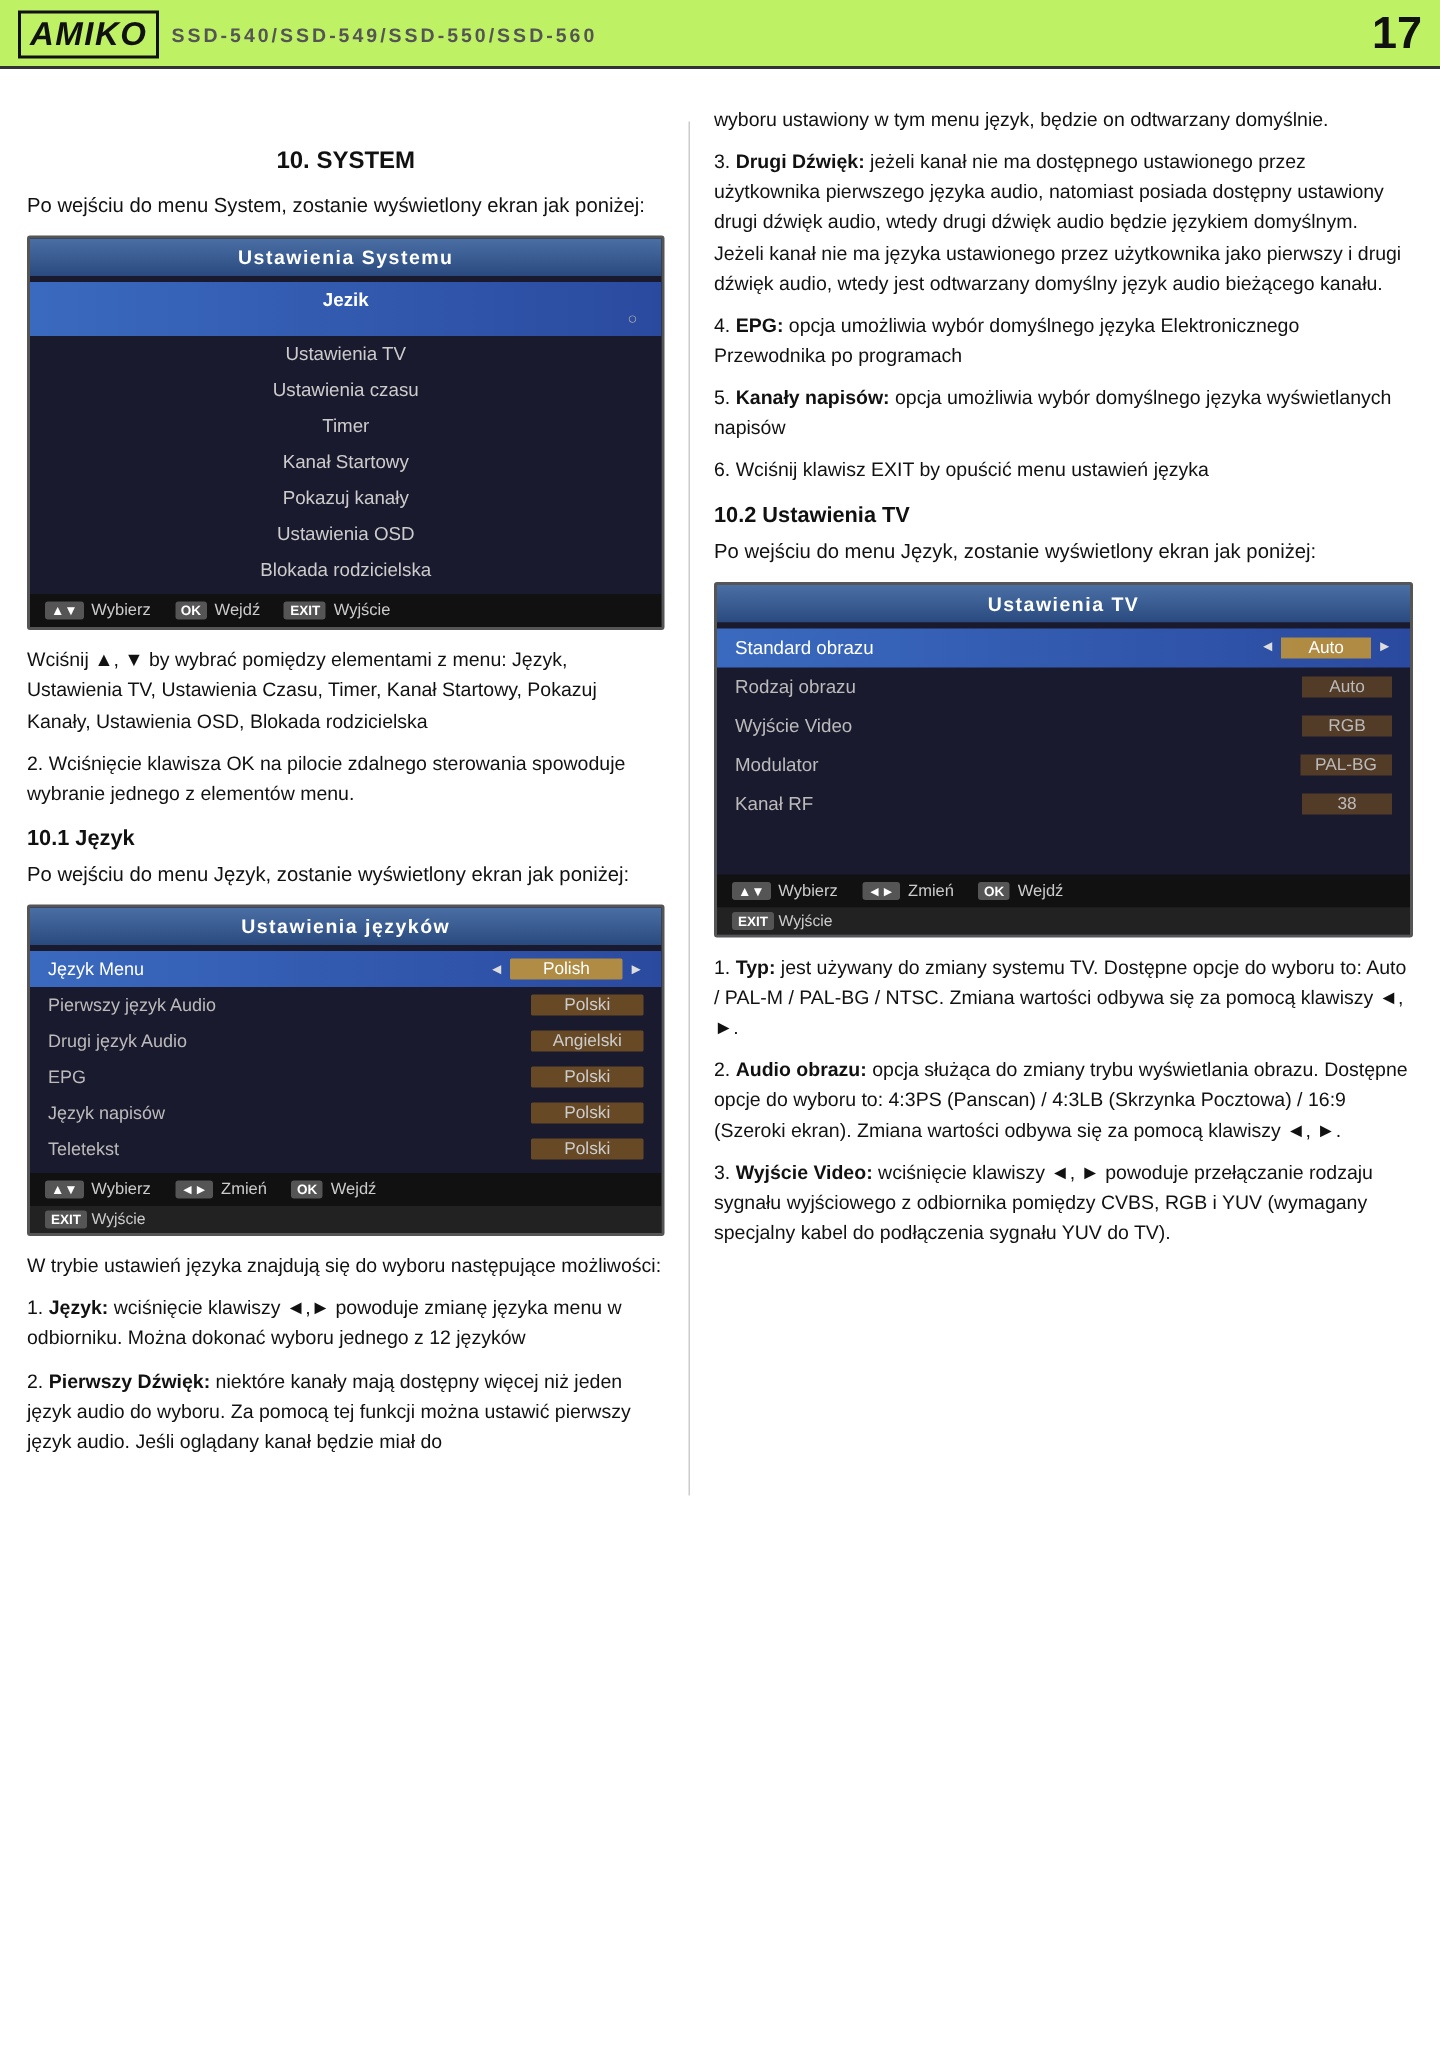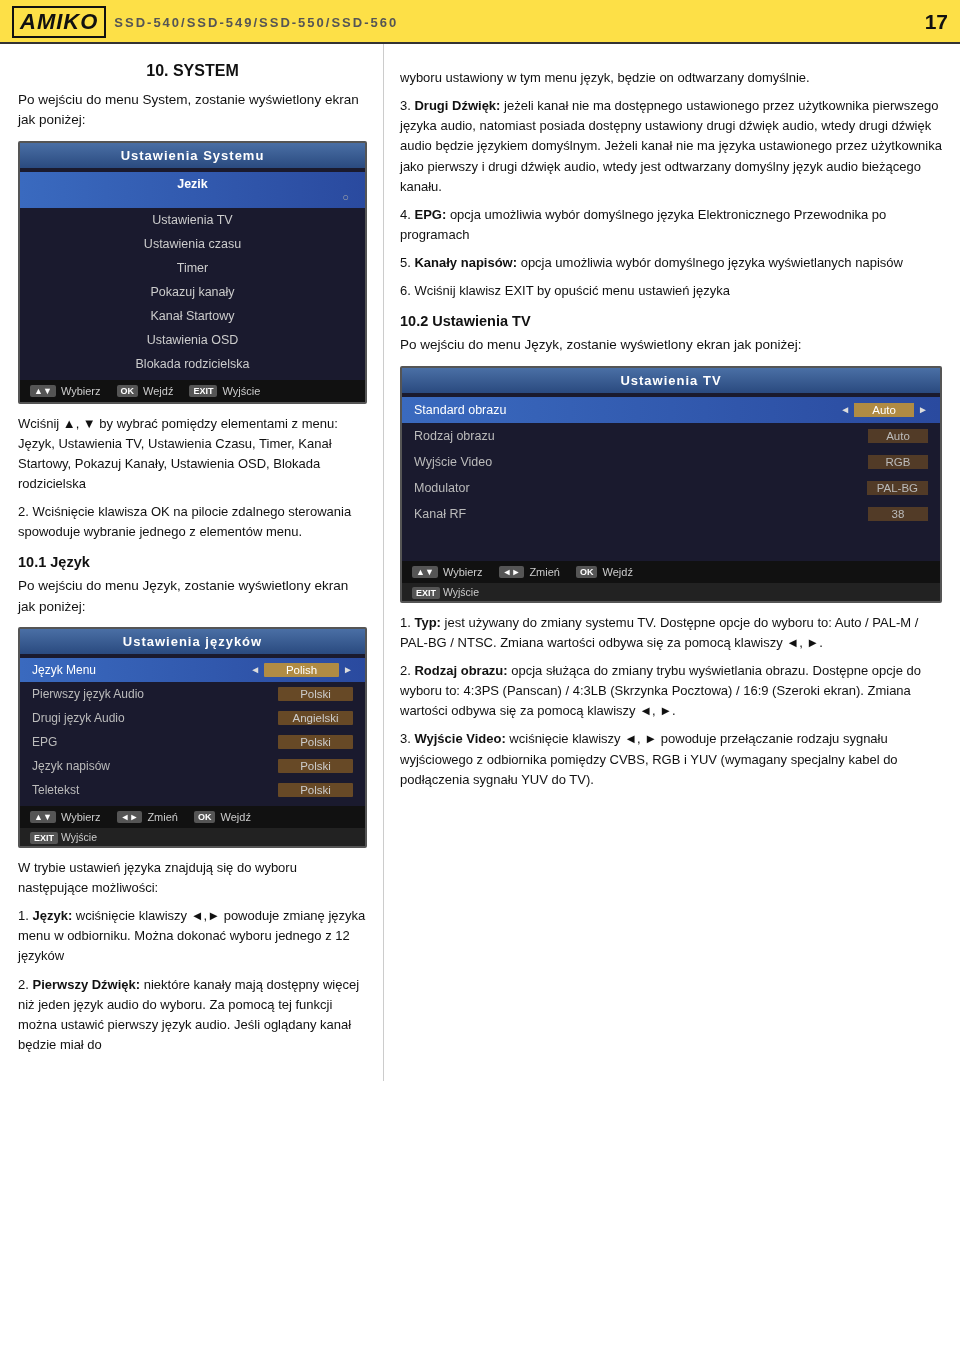--- a/index.html
+++ b/index.html
@@ -13,21 +13,21 @@
       position: relative;
     }
 
     
     .page-header {
       display: flex;
       align-items: center;
       justify-content: space-between;
       border-bottom: 2px solid #333;
       padding: 6px 12px 4px 12px;
-      background: #fde047;
+      background: #bef264;
     }
     .logo-area {
       display: flex;
       align-items: center;
       gap: 8px;
     }
     .logo-text {
       font-size: 22px;
       font-weight: 900;
       letter-spacing: 1px;
@@ -37,36 +37,37 @@
       padding: 1px 6px;
     }
     .model-text {
       font-size: 13px;
       letter-spacing: 2px;
       color: #555;
       font-weight: bold;
       text-transform: uppercase;
     }
     .page-number {
-      font-size: 21px;
+      font-size: 30px;
       font-weight: bold;
       color: #111;
     }
 
     
     .main-content {
       display: flex;
       gap: 0;
       padding: 0;
     }
     .left-col {
-      width: 384px;
+      width: 460px;
       padding: 18px 16px 18px 18px;
       border-right: 1px solid #ccc;
       flex-shrink: 0;
+      margin-top: 35px;
     }
     .right-col {
       flex: 1;
       padding: 18px 18px 18px 16px;
     }
 
     
     .section-title {
       font-size: 16px;
       font-weight: bold;
@@ -217,24 +218,24 @@
         <div class="screen-menu-item">
           <span>Ustawienia TV</span>
         </div>
         <div class="screen-menu-item">
           <span>Ustawienia czasu</span>
         </div>
         <div class="screen-menu-item">
           <span>Timer</span>
         </div>
         <div class="screen-menu-item">
+          <span>Kanał Startowy</span>
+        </div>
+        <div class="screen-menu-item">
           <span>Pokazuj kanały</span>
-        </div>
-        <div class="screen-menu-item">
-          <span>Kanał Startowy</span>
         </div>
         <div class="screen-menu-item">
           <span>Ustawienia OSD</span>
         </div>
         <div class="screen-menu-item">
           <span>Blokada rodzicielska</span>
         </div>
       </div>
       <div class="screen-bottom-bar">
         <span><span class="btn-icon">▲▼</span>&nbsp;Wybierz</span>
@@ -359,20 +360,20 @@
       </div>
       <div style="background:#222;color:#ccc;font-size:10.5px;padding:3px 10px;">
         <span class="btn-icon">EXIT</span>&nbsp;Wyjście
       </div>
     </div>
 
     <div class="numbered-item">
       1. <strong>Typ:</strong> jest używany do zmiany systemu TV. Dostępne opcje do wyboru to: Auto / PAL-M / PAL-BG / NTSC. Zmiana wartości odbywa się za pomocą klawiszy ◄, ►.
     </div>
     <div class="numbered-item">
-      2. <strong>Rodzaj obrazu:</strong> opcja służąca do zmiany trybu wyświetlania obrazu. Dostępne opcje do wyboru to: 4:3PS (Panscan) / 4:3LB (Skrzynka Pocztowa) / 16:9 (Szeroki ekran). Zmiana wartości odbywa się za pomocą klawiszy ◄, ►.
+      2. <strong>Audio obrazu:</strong> opcja służąca do zmiany trybu wyświetlania obrazu. Dostępne opcje do wyboru to: 4:3PS (Panscan) / 4:3LB (Skrzynka Pocztowa) / 16:9 (Szeroki ekran). Zmiana wartości odbywa się za pomocą klawiszy ◄, ►.
     </div>
     <div class="numbered-item">
       3. <strong>Wyjście Video:</strong> wciśnięcie klawiszy ◄, ► powoduje przełączanie rodzaju sygnału wyjściowego z odbiornika pomiędzy CVBS, RGB i YUV (wymagany specjalny kabel do podłączenia sygnału YUV do TV).
     </div>
 
   </div>
 </div>
 
 </body></html>

